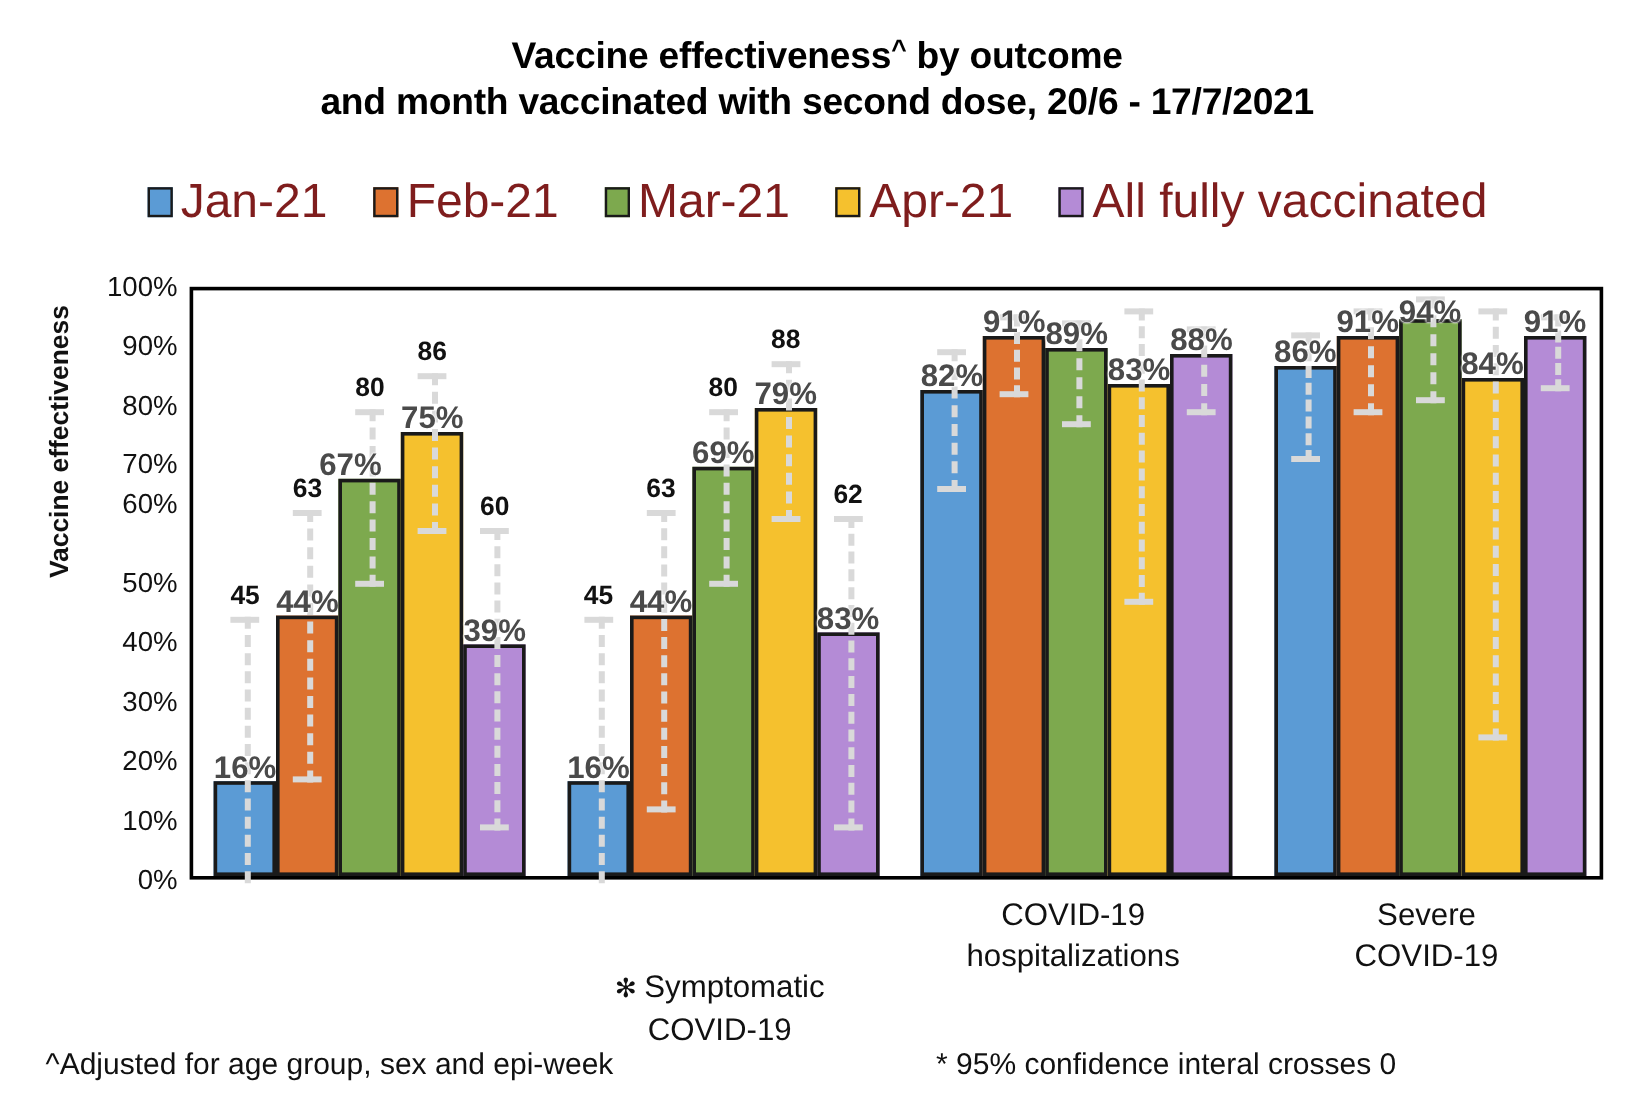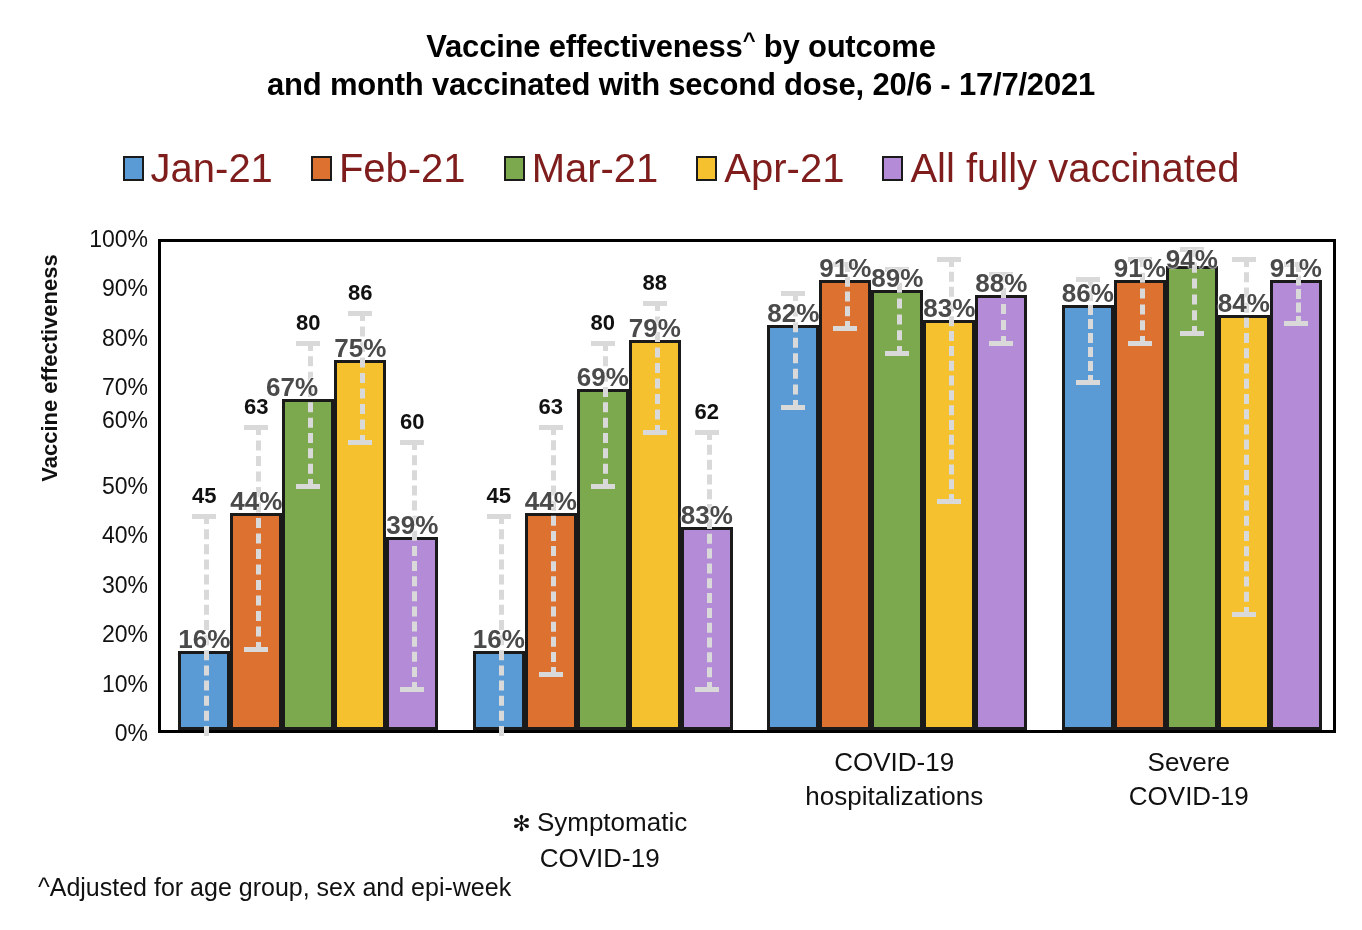--- a/index.html
+++ b/index.html
@@ -358,13 +358,14 @@
       <div><span>hospitalizations</span></div>
     </div>
     <div class="xcat" style="left: 1030.75px; top: 0px;">
       <div><span>Severe</span></div>
       <div><span>COVID-19</span></div>
     </div>
   </div>
 
 <div id="footnotes">
   <div class="footnote" id="footnote-adjusted">^Adjusted for age group, sex and epi-week</div>
+  <div class="footnote" id="footnote-ci">* 95% confidence interal  crosses 0</div>
 </div>
 
 </body></html>

